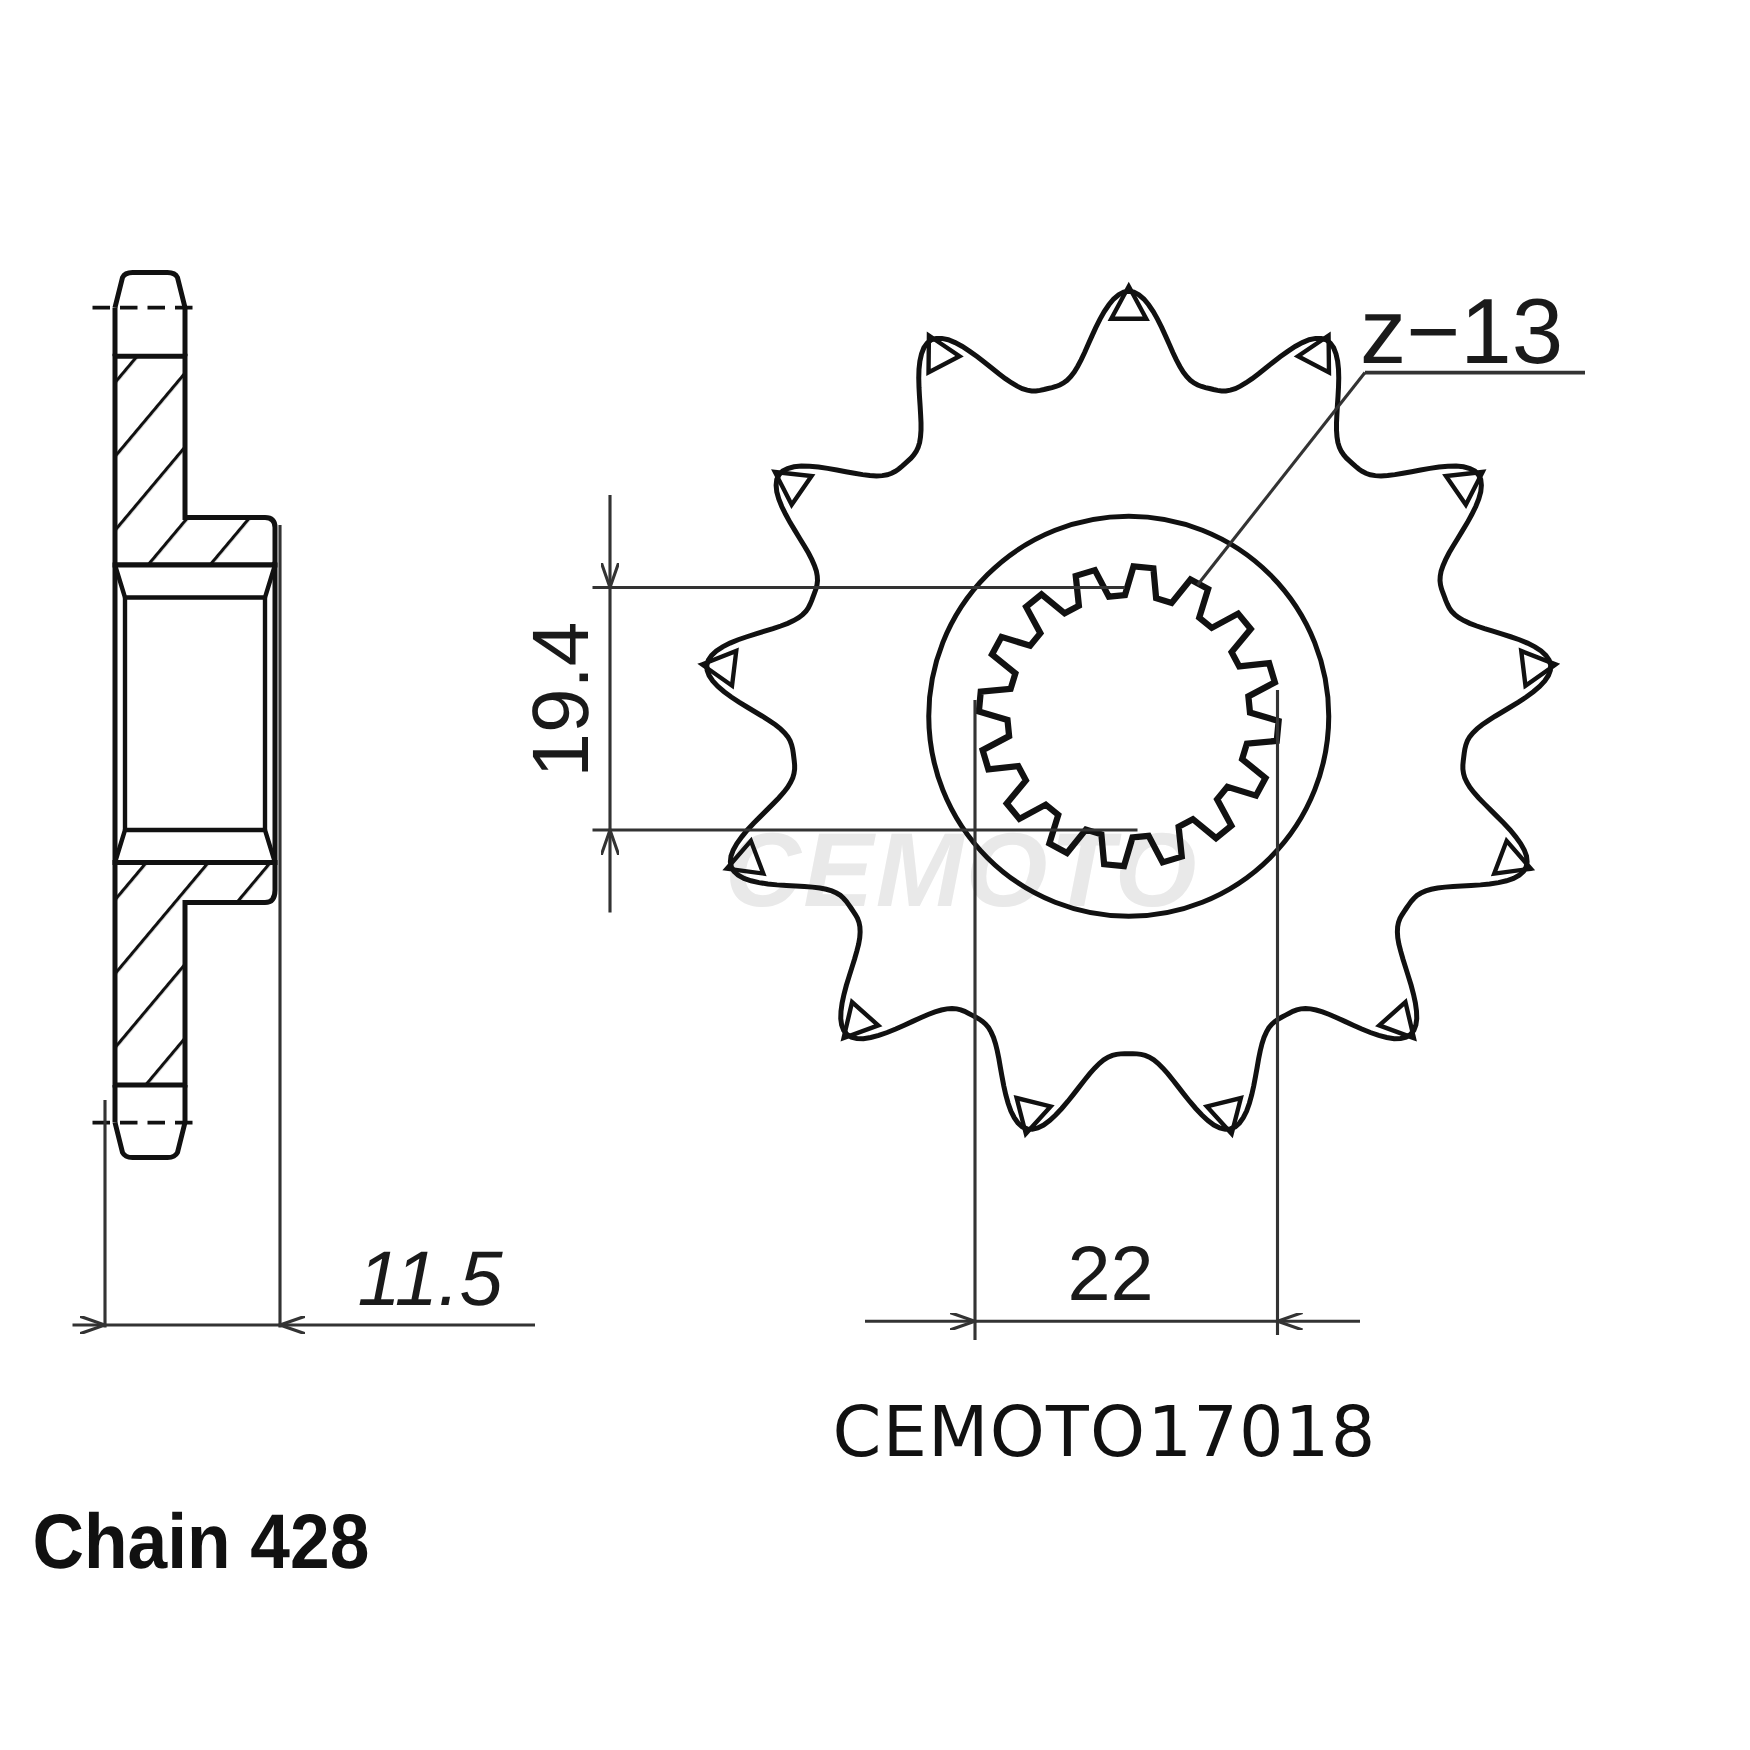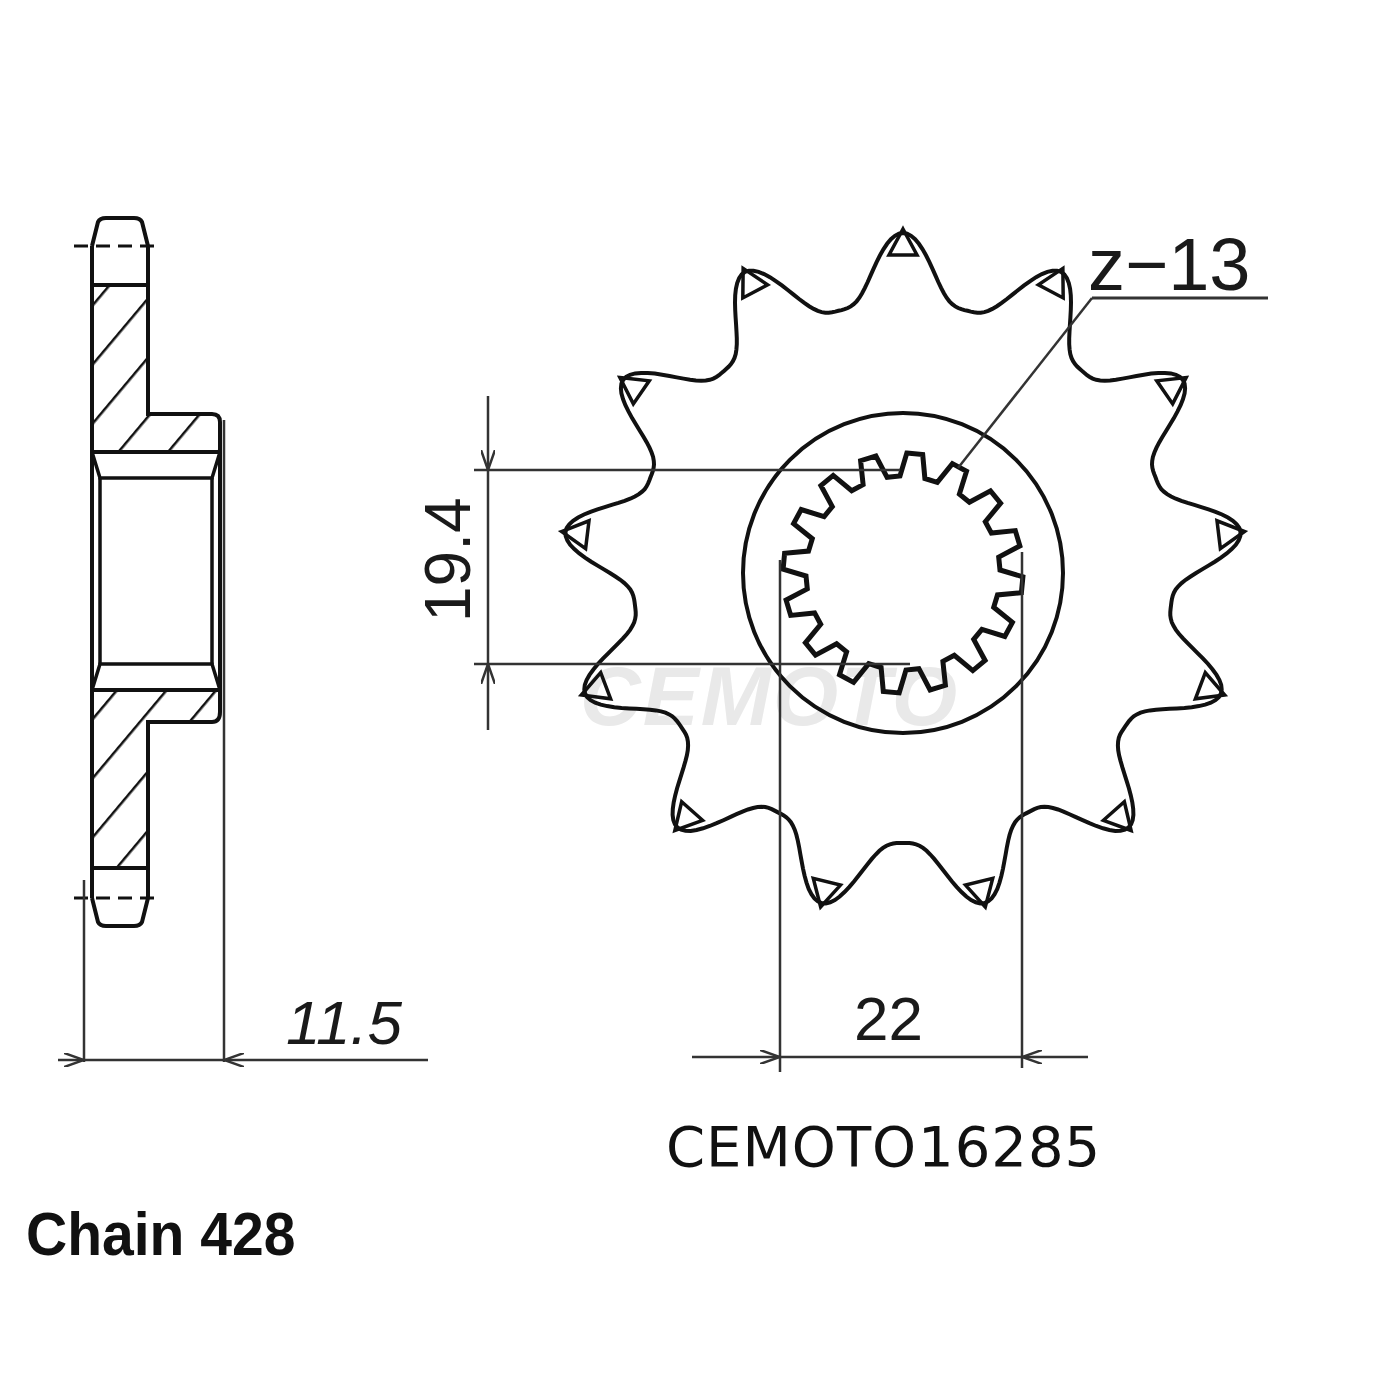--- a/index.html
+++ b/index.html
@@ -149,14 +149,14 @@
     <line x1="1088" y1="1057" x2="1022" y2="1057" stroke="#333" stroke-width="2.5" marker-end="url(#arrow-end)"></line>
     <text class="dim-text" x="854" y="1040" font-size="62">22</text>
 
     <line x1="958" y1="468" x2="1092" y2="298" stroke="#333" stroke-width="2.5"></line>
     <line x1="1092" y1="298" x2="1268" y2="298" stroke="#333" stroke-width="3"></line>
     <text class="dim-text" x="1088" y="290" font-size="74" font-weight="normal">z−13</text>
   </g>
 </svg>
 
 <div class="caption" id="brand-label">CEMOTO</div>
-<div class="caption" id="part-number">16285</div>
+<div class="caption" id="part-number">17018</div>
 <div class="caption" id="chain-label">Chain 428</div>
 
 </body></html>

